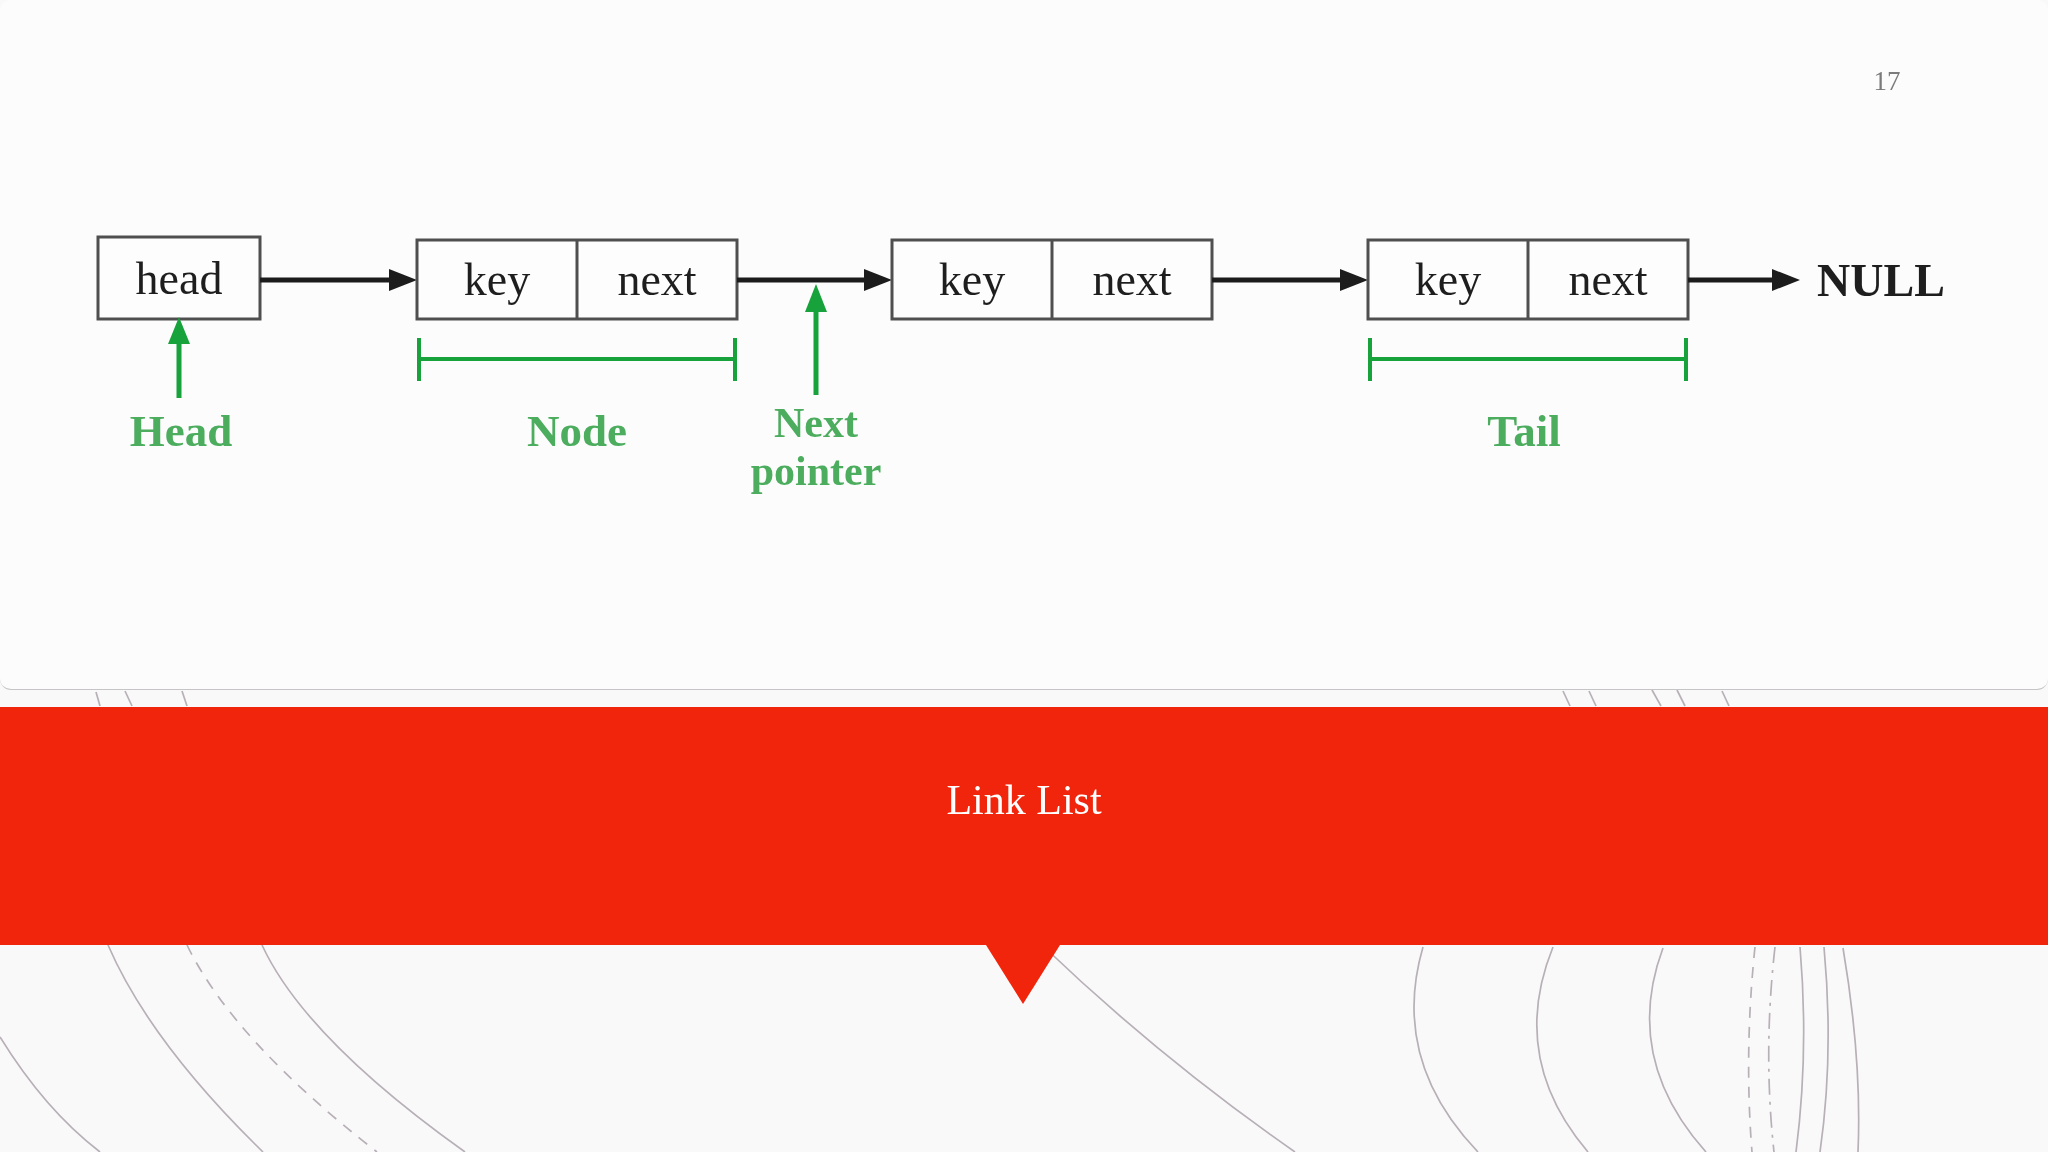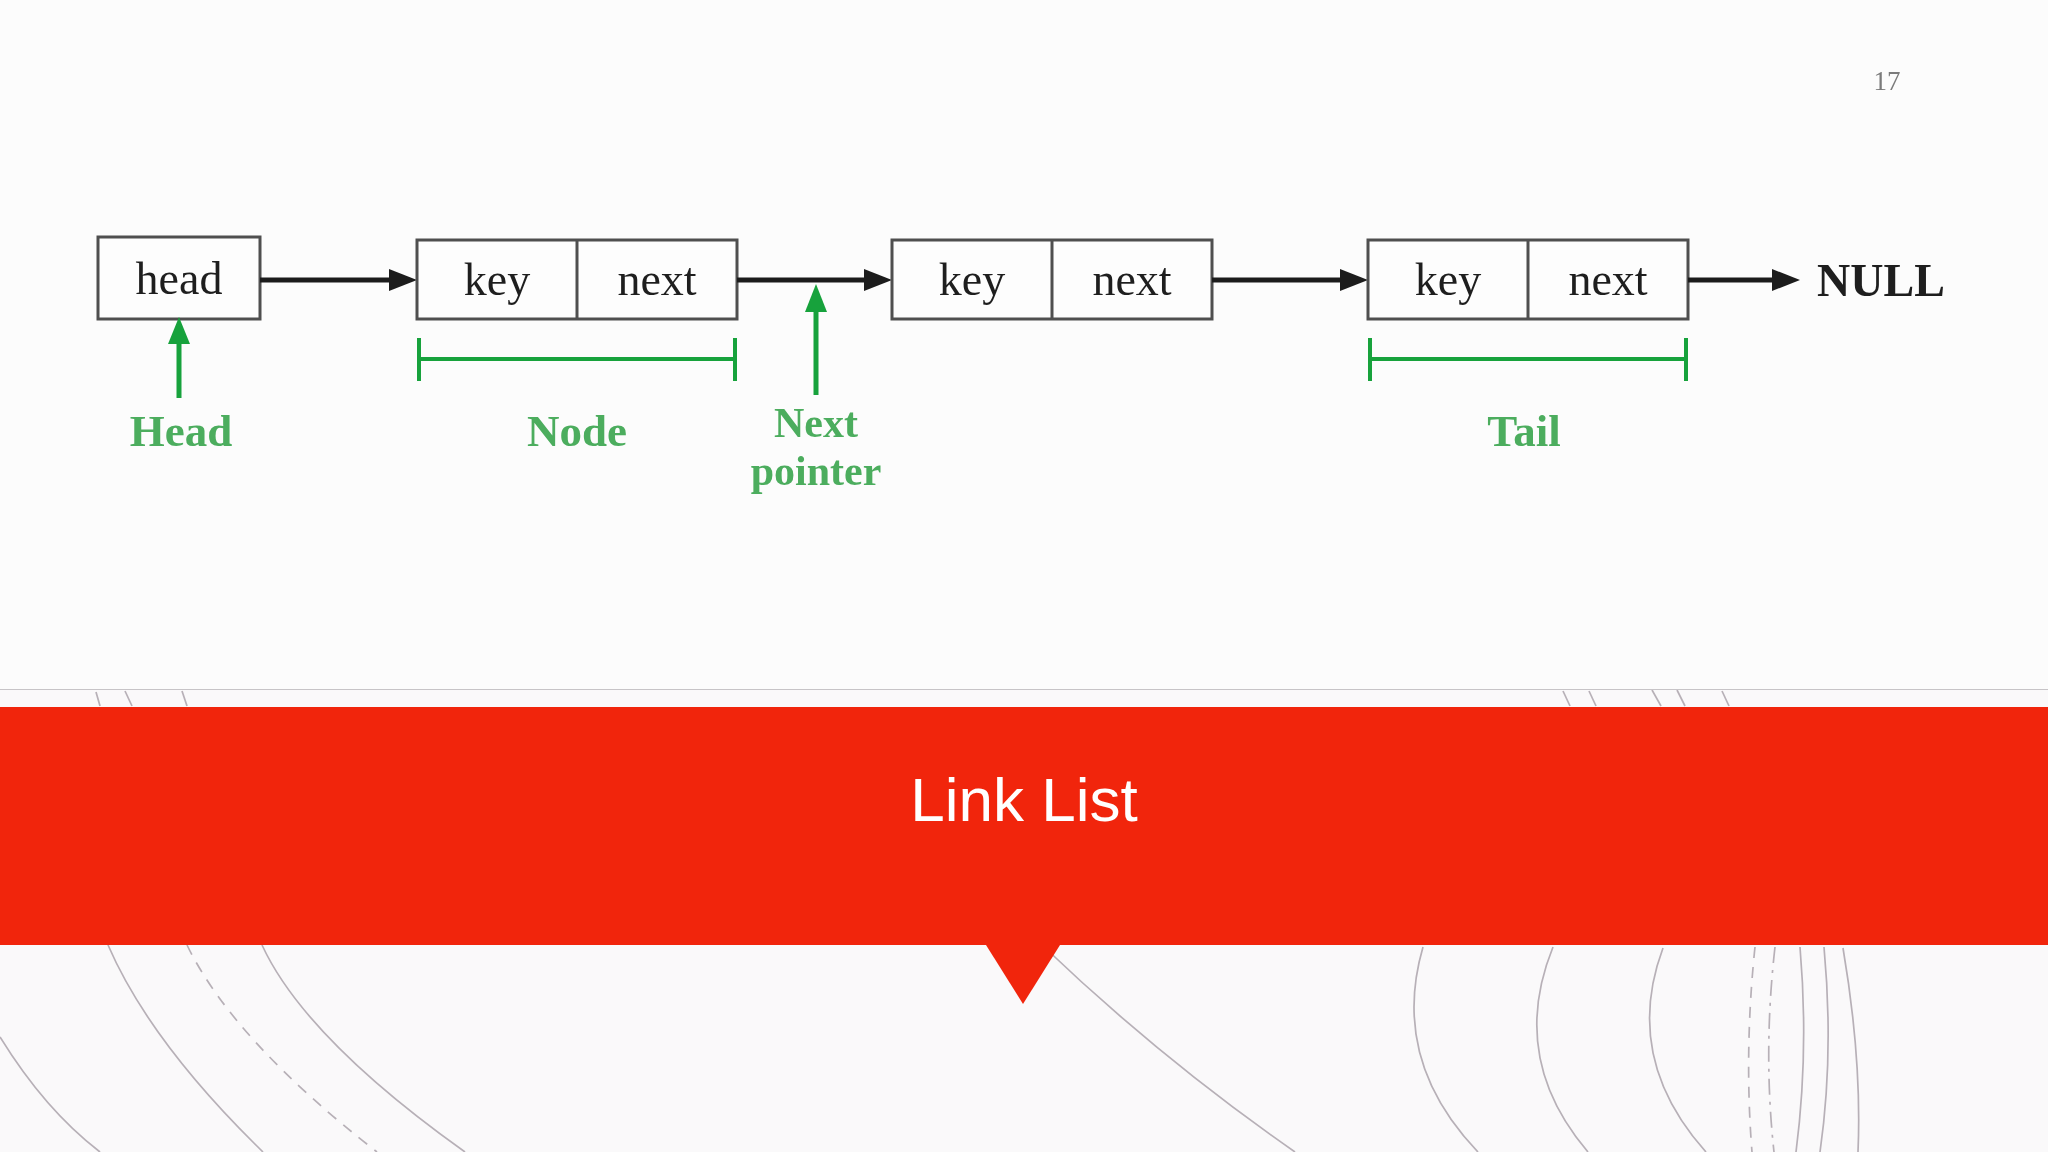--- a/index.html
+++ b/index.html
@@ -13,21 +13,21 @@
   
   .bg-arcs{position:absolute;left:0;top:0;width:2048px;height:1152px;}
   .arc{fill:none;stroke:#b7b0b7;stroke-width:1.7px;}
   .arc.dashed{stroke-dasharray:11 9;}
   .arc.dashdot{stroke-dasharray:16 7 3 7;}
   .gap-tick{stroke:#b7b0b7;stroke-width:1.7px;}
 
   
   .diagram-panel{
     position:absolute;left:0;top:0;width:2048px;height:689px;
-    background:#fcfcfc;border-bottom:1px solid #c7c4c7;
+    background:#fcfcfc;border-bottom:1px solid #c7c4c7;border-radius:11px;
   }
   .diagram-svg{position:absolute;left:0;top:0;}
   .page-number{
     font-family:"Liberation Serif","DejaVu Serif",serif;
     font-size:27px;fill:#7b7b7b;
   }
   .node-rect{fill:#fdfdfd;stroke:#4f4f4f;stroke-width:3px;}
   .cell-divider{stroke:#4f4f4f;stroke-width:3px;}
   .box-text{
     font-family:"Liberation Serif","DejaVu Serif",serif;
@@ -49,23 +49,23 @@
   .green-label.small{font-size:42px;}
 
   
   .title-band{
     position:absolute;left:0;top:707px;width:2048px;height:238px;
     background:var(--accent-red);
     display:flex;align-items:center;justify-content:center;
   }
   .title-text{
     position:relative;top:-26px;
-    color:#ffffff;font-size:62px;font-weight:300;
+    color:#ffffff;font-size:42px;font-weight:300;
     letter-spacing:0px;line-height:1;
-    font-family:Liberation Sans, sans-serif;
+    font-family:Liberation Serif, serif;
   }
   .band-pointer{
     position:absolute;left:986px;top:945px;
     width:0;height:0;
     border-left:37px solid transparent;
     border-right:37px solid transparent;
     border-top:59px solid var(--accent-red);
   }
 </style>
 </head>

